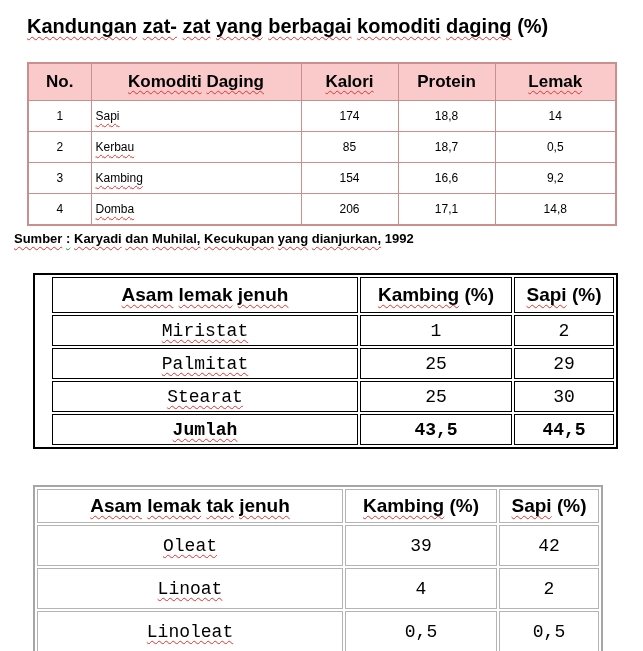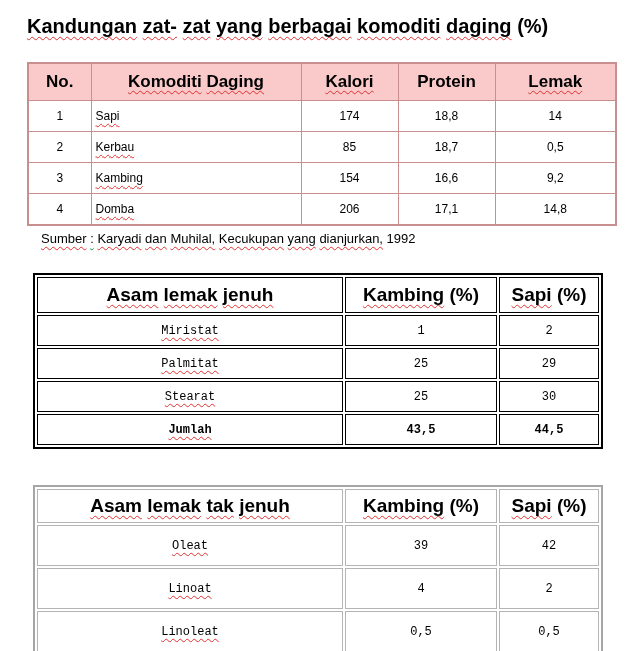--- a/index.html
+++ b/index.html
@@ -61,54 +61,55 @@
     background: var(--table1-header-bg);
     height: 31px;
     font-size: 17px;
     font-weight: bold;
     text-align: center;
   }
   .t1 tbody td { height: 23px; background: #fff; text-align: center; }
   .t1 tbody td.name { text-align: left; padding-left: 4px; }
 
   .source-note {
-    margin: 4px 0 0 41px;
+    margin: 4px 0 0 14px;
     font-size: 13px;
     line-height: 17px;
     white-space: nowrap;
+    font-weight: bold;
   }
 
   
   .fat-table {
     border-collapse: separate;
     border-spacing: 2px;
     table-layout: fixed;
     width: 570px;
     margin-left: 33px;
   }
   .fat-table th, .fat-table td {
     text-align: center;
     vertical-align: middle;
     overflow: hidden;
   }
-  .t2 { margin-top: 26px; border: 2px solid var(--table2-border); }
+  .t2 { margin-top: 26px; border: 2px solid var(--table2-border); padding-left: 15px; }
   .t2 th, .t2 td { border: 1px solid var(--table2-border); }
   .t3 { margin-top: 36px; border: 2px solid var(--table3-border); }
   .t3 th, .t3 td { border: 1px solid #b4b4b4; }
 
   .fat-table thead th {
     font-family: "Liberation Sans", sans-serif;
     font-size: 19px;
     font-weight: bold;
   }
   .t2 thead th { height: 36px; }
   .t3 thead th { height: 34px; }
   .fat-table tbody td {
     font-family: "Liberation Mono", "DejaVu Sans Mono", monospace;
-    font-size: 12px;
+    font-size: 18px;
     font-weight: normal;
   }
   .t2 tbody td { height: 31px; }
   .t3 tbody td { height: 41px; }
   .fat-table tbody tr.bold-row td { font-weight: bold; }
 </style>
 </head>
 <body>
 
 <div class="page">

